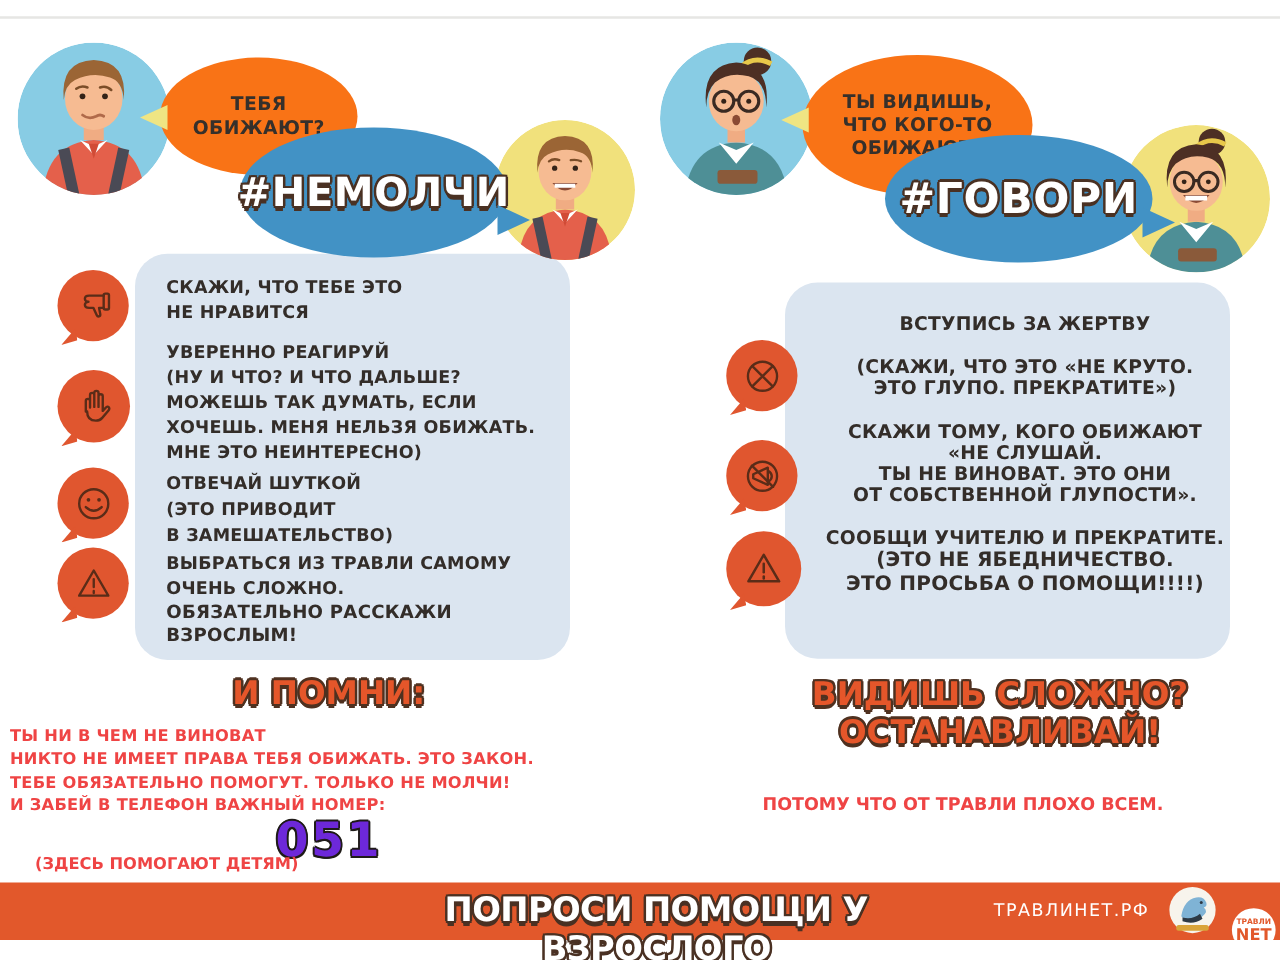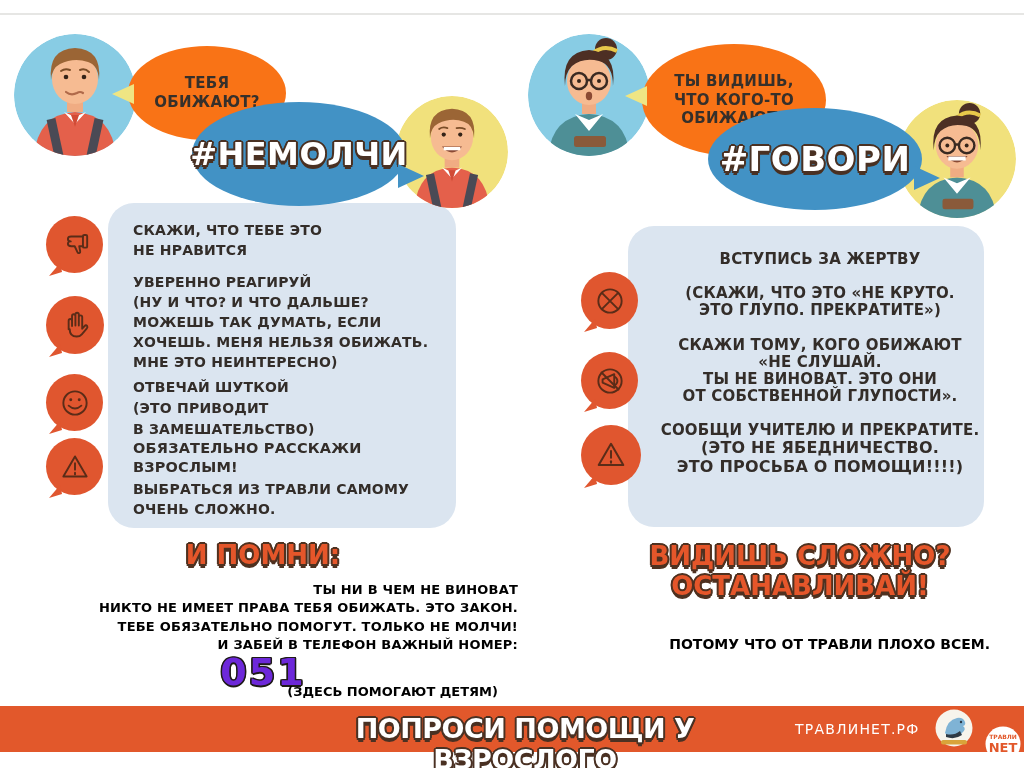--- a/index.html
+++ b/index.html
@@ -44,21 +44,21 @@
           letter-spacing:.2px;white-space:pre-line;z-index:3;}
   .advice.center{text-align:center;font-size:15px;line-height:17px;}
 
   
   .icon-bubble{background:#e0562f;border-radius:50%;z-index:3;
                display:flex;align-items:center;justify-content:center;}
   .icon-bubble::after{content:'';position:absolute;left:3px;bottom:-3px;width:13px;height:13px;
                background:#e0562f;clip-path:polygon(0 100%,85% 0,100% 70%);}
   .icon-bubble svg{stroke:#5a2c18;fill:none;stroke-width:1.8;stroke-linecap:round;stroke-linejoin:round;}
 
-  .body-txt{font-weight:bold;color:#000000;text-align:right;white-space:pre-line;}
+  .body-txt{font-weight:bold;color:#ef4444;text-align:left;white-space:pre-line;}
 
   .phone{
     font-weight:bold;color:#6d28d9;text-align:center;letter-spacing:2px;
     text-shadow:1.5px 0 0 #1f1b18,-1.5px 0 0 #1f1b18,0 1.5px 0 #1f1b18,0 -1.5px 0 #1f1b18,
       1.2px 1.2px 0 #1f1b18,-1.2px 1.2px 0 #1f1b18,1.2px -1.2px 0 #1f1b18,-1.2px -1.2px 0 #1f1b18;
   }
 
   
   .footer{left:0;top:706px;width:1024px;height:46px;background:#e2582b;z-index:6;}
   .footer-title{font-size:27px;letter-spacing:-.5px;}
@@ -150,24 +150,24 @@
 НЕ НРАВИТСЯ</div>
 <div class="abs advice" style="left:133px;top:272px;width:310px;">УВЕРЕННО РЕАГИРУЙ
 (НУ И ЧТО? И ЧТО ДАЛЬШЕ?
 МОЖЕШЬ ТАК ДУМАТЬ, ЕСЛИ
 ХОЧЕШЬ. МЕНЯ НЕЛЬЗЯ ОБИЖАТЬ.
 МНЕ ЭТО НЕИНТЕРЕСНО)</div>
 <div class="abs advice" style="left:133px;top:377px;width:300px;line-height:21px;">ОТВЕЧАЙ ШУТКОЙ
 (ЭТО ПРИВОДИТ
 В ЗАМЕШАТЕЛЬСТВО)</div>
 <div class="abs" style="left:133px;top:439px;width:310px;z-index:3;">
+  <div class="advice" style="position:static;margin-top:2px;">ВЫБРАТЬСЯ ИЗ ТРАВЛИ САМОМУ
+ОЧЕНЬ СЛОЖНО.</div>
   <div class="advice hv" style="position:static;line-height:19px;font-size:14.5px;">ОБЯЗАТЕЛЬНО РАССКАЖИ
 ВЗРОСЛЫМ!</div>
-  <div class="advice" style="position:static;margin-top:2px;">ВЫБРАТЬСЯ ИЗ ТРАВЛИ САМОМУ
-ОЧЕНЬ СЛОЖНО.</div>
 </div>
 
 <div class="abs big-orange" style="left:28px;top:540px;width:470px;font-size:26px;">И ПОМНИ:</div>
 <div class="abs body-txt" style="left:8px;top:581px;width:510px;font-size:13px;line-height:18.4px;letter-spacing:.2px;">ТЫ НИ В ЧЕМ НЕ ВИНОВАТ
 НИКТО НЕ ИМЕЕТ ПРАВА ТЕБЯ ОБИЖАТЬ. ЭТО ЗАКОН.
 ТЕБЕ ОБЯЗАТЕЛЬНО ПОМОГУТ. ТОЛЬКО НЕ МОЛЧИ!
 И ЗАБЕЙ В ТЕЛЕФОН ВАЖНЫЙ НОМЕР:</div>
 <div class="abs phone" style="left:28px;top:650px;width:470px;font-size:38px;">051</div>
 <div class="abs body-txt" style="left:28px;top:684px;width:470px;font-size:13px;">(ЗДЕСЬ ПОМОГАЮТ ДЕТЯМ)</div>
 

